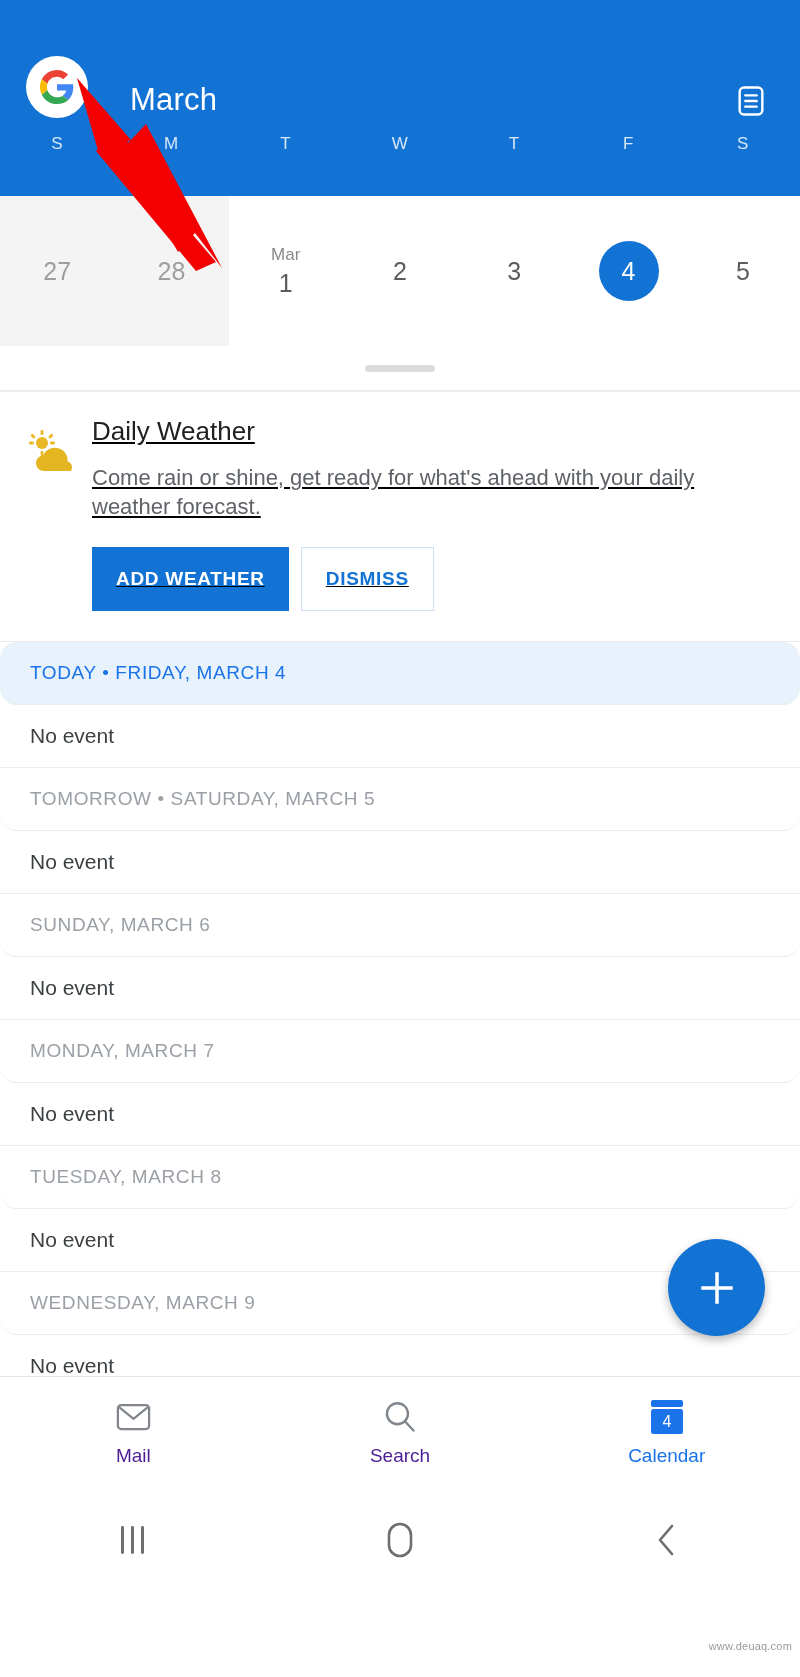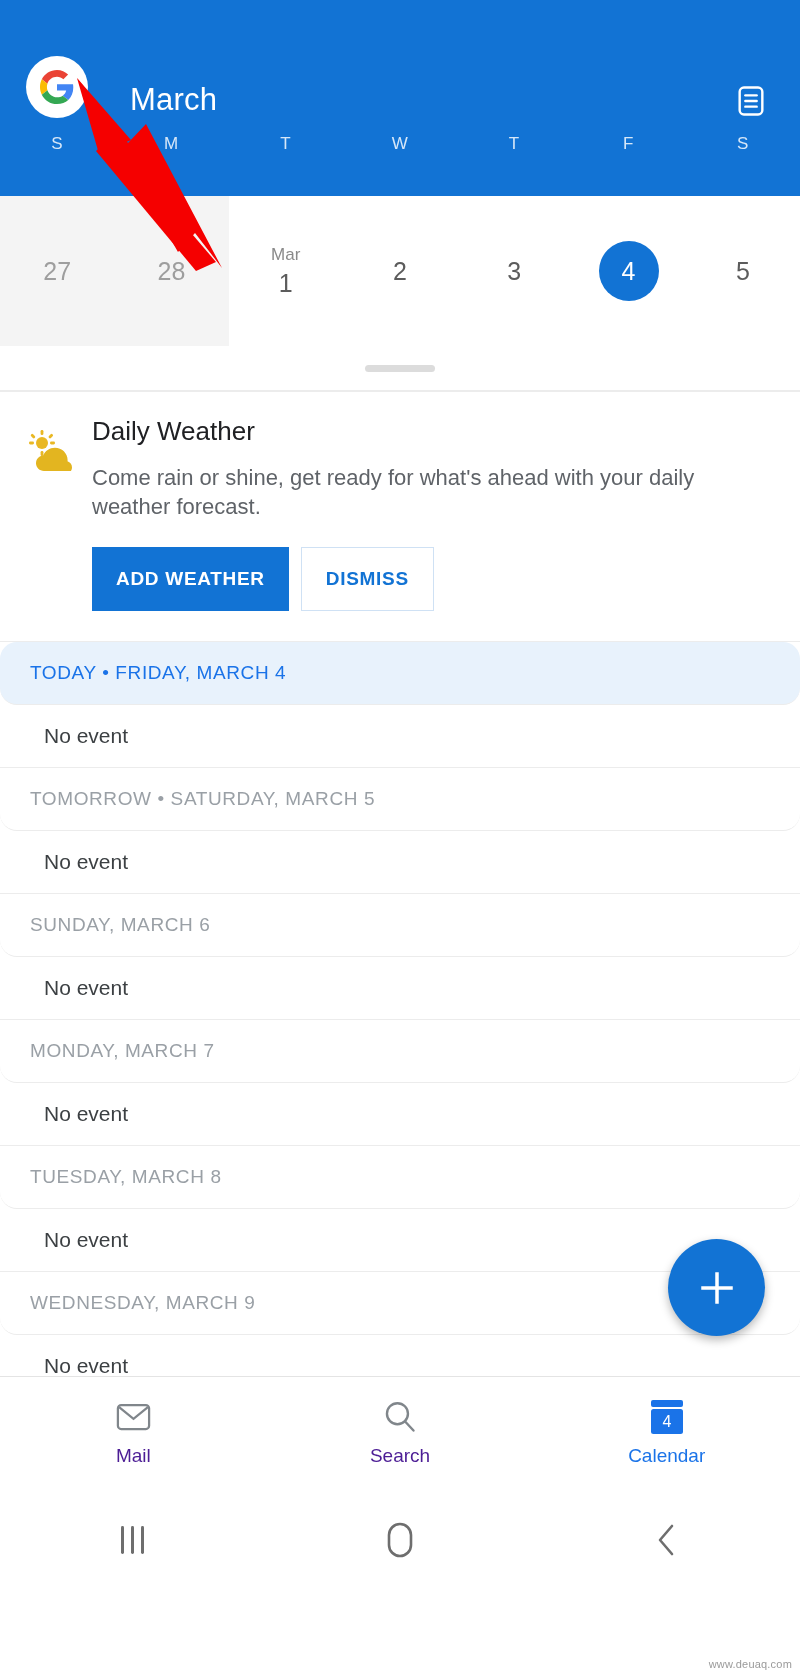--- a/index.html
+++ b/index.html
@@ -106,20 +106,21 @@
     background:#dcdcdc;
   }
 
   
   .card-sep { height:2px; background:#ececec; }
   .weather-card {
     background:#ffffff;
     padding:24px 28px 30px 28px;
     display:flex;
     border-bottom:1px solid #ececec;
+    text-decoration:underline;
   }
   .weather-icon {
     width:56px; flex:0 0 56px;
     padding-top:14px;
   }
   .weather-icon svg { width:48px; height:44px; display:block; }
   .weather-body { flex:1 1 auto; padding-left:8px; }
   .weather-title {
     font-size:26px;
     color:#202124;
@@ -174,21 +175,21 @@
     border-radius:17px;
   }
   .day-header.today {
     background:#e8f2fc;
     color:#1a73e8;
     font-weight:500;
   }
   .event-row {
     height:63px;
     display:flex; align-items:center;
-    padding-left:44px;
+    padding-left:30px;
     font-size:21px;
     color:#3c4043;
     border-bottom:1px solid #ececec;
   }
 
   
   .fab {
     position:absolute;
     right:35px;
     top:1239px;
@@ -240,21 +241,21 @@
     flex:1 1 0;
     display:flex; align-items:center; justify-content:center;
     height:64px;
     cursor:pointer;
   }
   .sys-btn svg { display:block; }
 
   .watermark {
     position:absolute;
     right:8px;
-    bottom:7px;
+    bottom:25px;
     font-size:11px;
     color:#9a9a9a;
     letter-spacing:.2px;
   }
 
   
   .arrow-overlay {
     position:absolute;
     left:0; top:0;
     width:800px; height:1677px;

